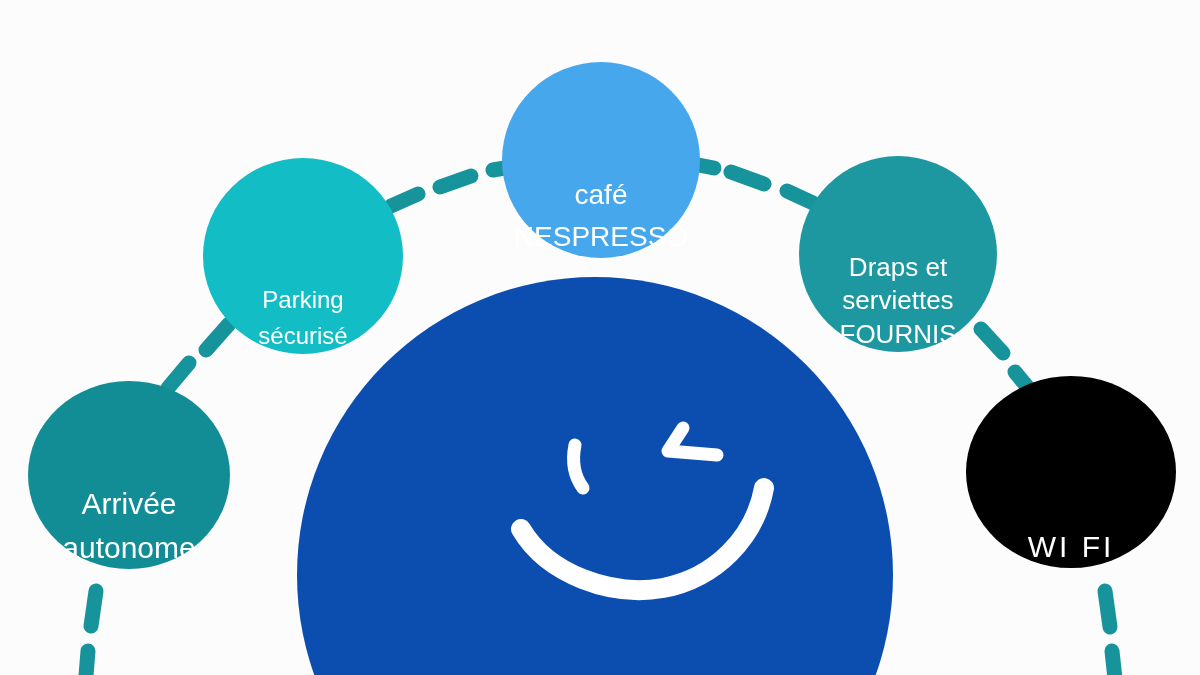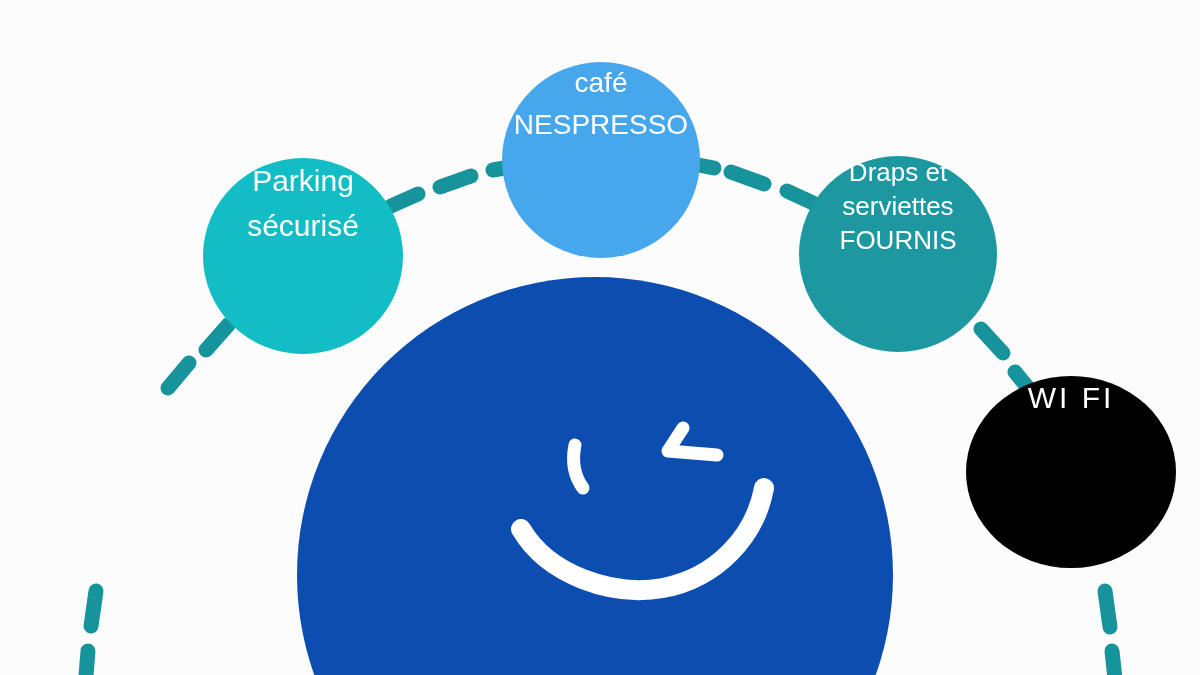--- a/index.html
+++ b/index.html
@@ -11,33 +11,33 @@
     font-family:"Liberation Sans", sans-serif;
   }
   .connector-svg, .face-svg{
     position:absolute;left:0;top:0;
   }
   .connector-svg{z-index:1;}
   .face-svg{z-index:3;pointer-events:none;}
   .node{
     position:absolute;
     border-radius:50%;
-    display:flex;align-items:flex-start;justify-content:center;
+    display:flex;align-items:flex-end;justify-content:center;
     text-align:center;
     z-index:2;
   }
   .node-label{
     color:#ffffff;
     white-space:pre-line;
     line-height:1.45;
   }
   .node-arrivee {left:28px;  top:381px; width:202px; height:188px;}
   .node-arrivee  .node-label{font-size:30px;}
   .node-parking {left:203px; top:158px; width:200px; height:196px;}
-  .node-parking  .node-label{font-size:30px;line-height:1.5;}
+  .node-parking  .node-label{font-size:24px;line-height:1.5;}
   .node-cafe    {left:502px; top:62px;  width:198px; height:196px;}
   .node-cafe     .node-label{font-size:28px;line-height:1.5;}
   .node-draps   {left:799px; top:156px; width:198px; height:196px;}
   .node-draps    .node-label{font-size:26px;line-height:1.3;}
   .node-wifi    {left:966px; top:376px; width:210px; height:192px;}
   .node-wifi     .node-label{font-size:30px;letter-spacing:3px;}
   .face-circle{
     position:absolute;
     left:297px;top:277px;
     width:596px;height:596px;
@@ -78,20 +78,24 @@
   <div class="face-circle" style="background: rgb(12, 78, 176);"></div>
 
   <svg class="face-svg" width="1200" height="675" viewBox="0 0 1200 675">
     <g fill="none" stroke-linecap="round" stroke-linejoin="round" stroke="#FFFFFF">
       <path d="M575,445 C572,460 574,476 583,488" stroke-width="13"></path>
       <path d="M683,428 L668,451 L717,455" stroke-width="13"></path>
       <path d="M521,529 C548,575 612,597 663,588 C716,578 755,537 764,488" stroke-width="20"></path>
     </g>
   </svg>
 
+  <div class="node node-arrivee" style="background: rgb(18, 141, 150);">
+    <span class="node-label">Arrivée
+autonome</span>
+  </div>
 
   <div class="node node-parking" style="background: rgb(18, 189, 198);">
     <span class="node-label">Parking
 sécurisé</span>
   </div>
 
   <div class="node node-cafe" style="background: rgb(71, 167, 237);">
     <span class="node-label">café
 NESPRESSO</span>
   </div>

